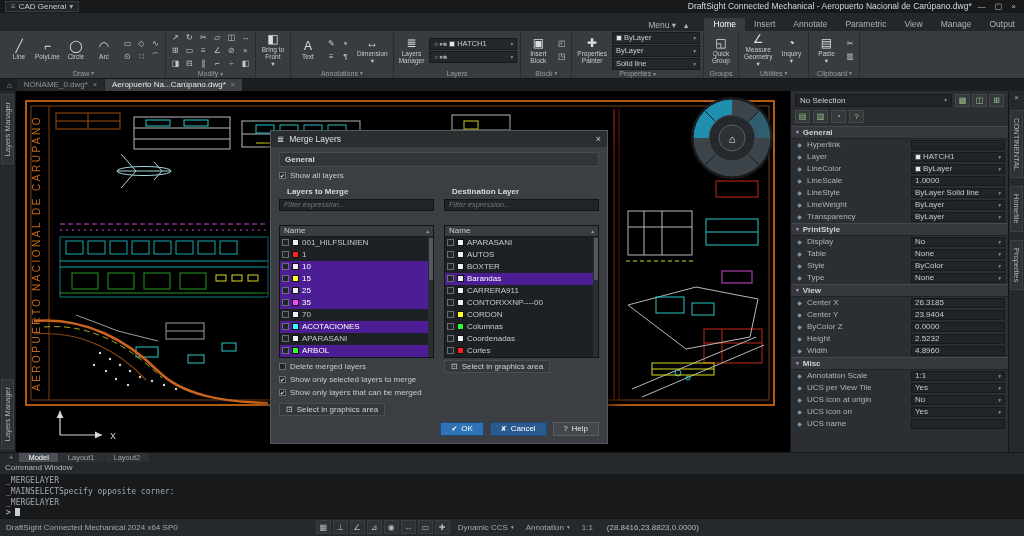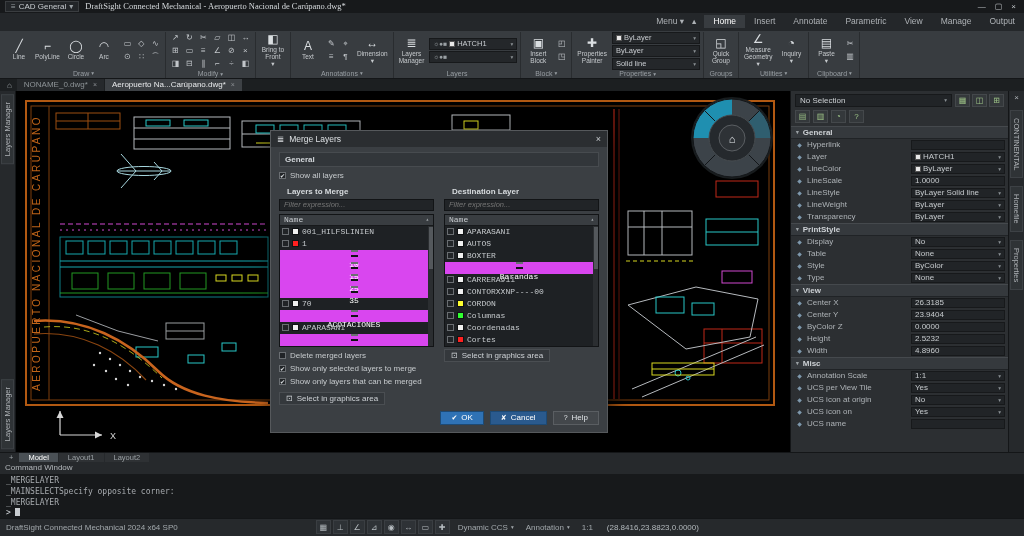--- a/index.html
+++ b/index.html
@@ -4,27 +4,27 @@
 <style>
   * { margin:0; padding:0; box-sizing:border-box; }
   html,body { width:1024px; height:536px; overflow:hidden; background:#111;
     font-family:"Liberation Sans", sans-serif; font-size:9px; color:#c4c8cb; cursor:default; }
   .app { width:1024px; height:536px; display:flex; flex-direction:column; background:#2b2e31; }
 
   
   .titlebar { height:14px; background:#17191b; display:flex; align-items:center; gap:6px; padding:0 5px; font-size:8.5px; }
   .ws { display:flex; align-items:center; gap:3px; background:#222528; border:1px solid #3a3d40; height:11px; padding:0 5px; font-size:8px; color:#c8ccd0; }
   .ws .ic { color:#9aa0a4; }
-  .tb-title { flex:1; text-align:left; color:#d6dadd; white-space:nowrap; overflow:hidden;font-family:Liberation Serif, serif; }
+  .tb-title { flex:1; text-align:right; color:#d6dadd; white-space:nowrap; overflow:hidden; }
   .winbtns { display:flex; gap:9px; font-size:8px; color:#bfc3c6; padding-right:3px; }
 
   
-  .tabrow { height:20px; background:#24272a; display:flex; align-items:center; padding-left:4px; font-size:8.5px; color:#aeb2b6; }
+  .tabrow { height:20px; background:#24272a; display:flex; align-items:flex-end; padding-left:4px; font-size:8.5px; color:#aeb2b6; }
   .rtab { padding:1px 9px 2px; }
-  .rtab.active { background:#383c40; color:#fff; }
+  .rtab.active { background:#383c40; color:#fff;margin-left:8px; }
   .tabrow-right { margin-left:auto; display:flex; align-items:center; gap:8px; padding:0 8px 1px 0; color:#aeb2b6; }
 
   
   .ribbon { height:48px; background:#383c40; border-bottom:1px solid #141618; display:flex; padding:1px 2px 0; }
   .rgroup { display:flex; flex-direction:column; border-right:1px solid #292c2f; padding:0 3px; }
   .rg-content { flex:1; display:flex; align-items:center; gap:3px; }
   .rg-label { height:9px; display:flex; align-items:center; justify-content:center; gap:2px; font-size:7px; color:#989ea3; }
   .rg-label .gc { font-size:5.5px; }
   .btn-lg { min-width:28px; padding:0 2px; height:37px; display:flex; flex-direction:column; align-items:center; justify-content:center; font-size:6.5px; line-height:7px; color:#c6cacd; text-align:center; border-radius:2px; }
   .btn-lg .ic { font-size:12px; line-height:13px; color:#dadee1; }
@@ -65,26 +65,26 @@
   .dlg-body { padding:5px 8px 7px; }
   .band { background:#32363a; border:1px solid #474b4f; padding:2px 5px; font-weight:bold; color:#d2d6da; }
   .chkrow { display:flex; align-items:center; gap:4px; height:12px; }
   .mt3 { margin:3px 0; }
   .cb { width:7px; height:7px; min-width:7px; background:#212427; border:1px solid #6a6e72; display:flex; align-items:center; justify-content:center; font-size:6px; color:#e2e6e9; }
   .cb.on::after { content:"✔"; }
   .cols { display:flex; gap:10px; }
   .col { width:156px; display:flex; flex-direction:column; }
   .colh { font-weight:bold; color:#d6dadd; margin:2px 0 3px;padding-left:8px; }
   .filter { height:12px; width:100%; background:#212427; border:1px solid #121416; color:#84898d; font-style:italic; font-size:7.5px; padding:0 4px; font-family:"Liberation Sans",sans-serif; outline:none; }
-  .list { border:1px solid #121416; background:#1e2124; margin-top:3px;font-family:Liberation Mono, monospace; }
+  .list { border:1px solid #121416; background:#1e2124; margin-top:14px; }
   .list-h { height:11px; background:#393d41; border-bottom:1px solid #17191b; display:flex; align-items:center; padding:0 4px; gap:3px; color:#c8ccd0; }
   .list-h .sort { margin-left:auto; font-size:5.5px; color:#9aa0a4; }
   .lrows { height:120px; position:relative; overflow:hidden; padding-right:5px; }
   .lrow { height:12px; display:flex; align-items:center; gap:3px; padding:0 2px; white-space:nowrap; }
-  .lrow.sel { background:#d946ef; color:#fff;flex-direction:column; }
+  .lrow.sel { background:#4c1d95; color:#fff; }
   .lsw { width:7px; height:7px; min-width:7px; border:1px solid #101214; }
   .scroll { position:absolute; right:0; top:0; bottom:0; width:5px; background:#2b2e31; }
   .scroll .thumb { position:absolute; top:1px; left:.5px; width:4px; height:42px; background:#54585c; }
   .belows { height:40px; display:flex; flex-direction:column; justify-content:flex-start; gap:1px; margin-top:3px; }
   .nlrow { display:flex; align-items:center; gap:4px; height:12px; }
   .nl-input { flex:1; height:10px; background:#56595c; border:1px solid #3a3e42; outline:none; }
   .selbtn { height:13px; background:#34383c; border:1px solid #4a4e52; display:flex; align-items:center; gap:4px; padding:0 6px; width:max-content; color:#cdd1d5; margin-top:2px; }
   .dlg-btns { display:flex; justify-content:flex-end; gap:6px; margin-top:6px; }
   .btn { height:14px; display:flex; align-items:center; gap:4px; padding:0 10px; color:#fff; border:1px solid #1d4a75; font-size:8px; }
   .btn .bic { font-size:7px; }

